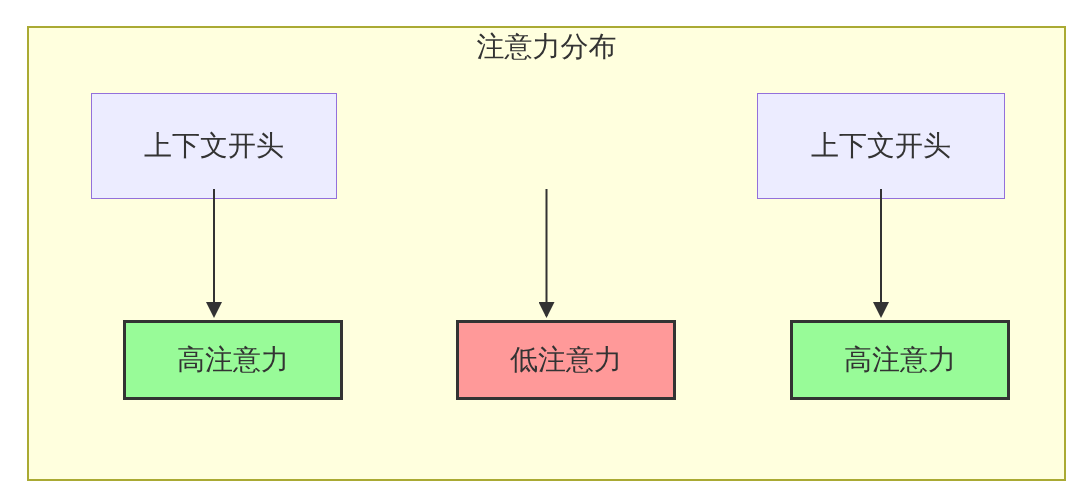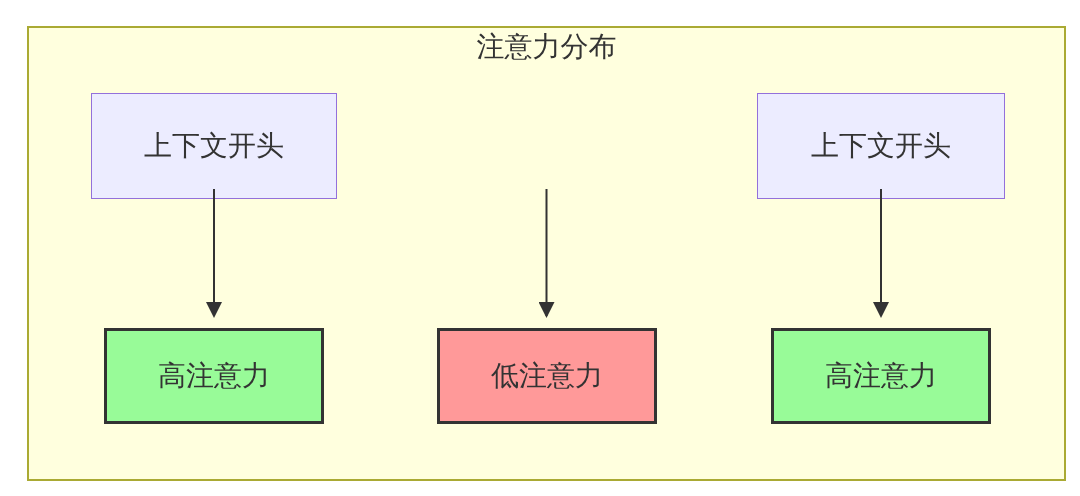--- a/index.html
+++ b/index.html
@@ -46,23 +46,24 @@
     color: var(--text, #333333);
     text-align: center;
   }
   .node.source {
     top: 93px;
     height: 106px;
     background: var(--source-fill, #ececff);
     border: 1.5px solid var(--source-border, #9370db);
   }
   .node.target {
-    top: 328px;
-    height: 96px;
+    top: 320px;
+    height: 80px;
     border: 3px solid var(--target-border, #333333);
+    margin-left: 19px;
   }
   .node.target.high { background: var(--target-high-fill, #98fb98); }
   .node.target.low  { background: var(--target-low-fill, #ff9999); text-align: center; }
 
   .src-1 { left: 91px;  width: 246px; }
   .src-2 { left: 424px; width: 245px; }
   .src-3 { left: 757px; width: 248px; }
 
   .tgt-1 { left: 104px; width: 220px; }
   .tgt-2 { left: 437px; width: 220px; }

